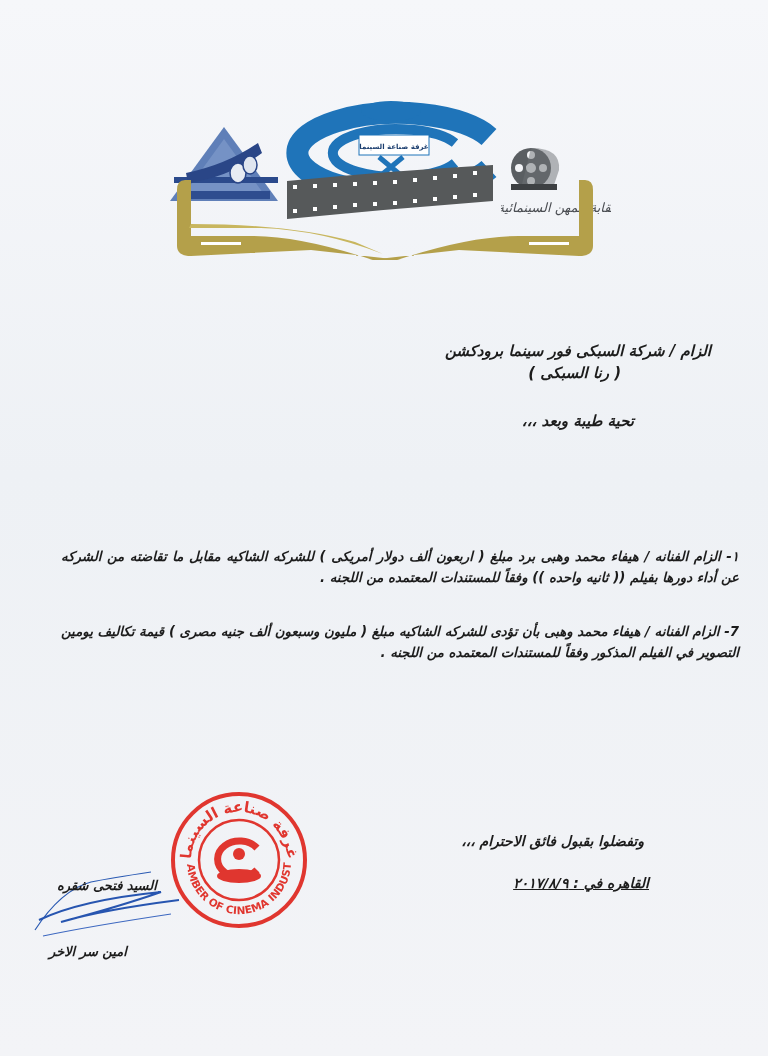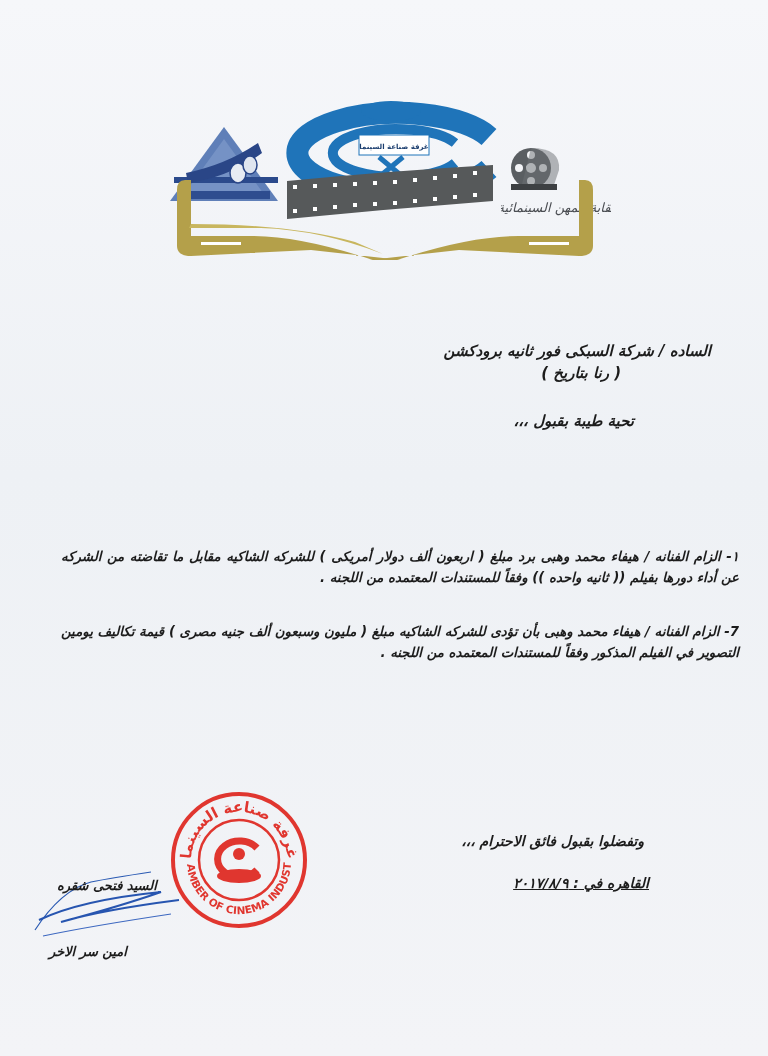--- a/index.html
+++ b/index.html
@@ -97,25 +97,25 @@
     <svg class="logo" style="left:170px;top:180px" width="428" height="80">
       <path d="M14,0 L20,0 L20,56 L80,56 Q130,56 202,80 L230,80 L140,70 L20,76 Q6,76 6,66 L6,10 Q6,0 14,0 Z" fill="#b4a04a"></path>
       <path d="M18,48 L90,48 Q150,50 212,74 L184,62 Q120,44 20,44 Z" fill="#c8b65e"></path>
       <path d="M408,0 L414,0 Q422,0 422,10 L422,66 Q422,76 408,76 L288,70 L198,80 L226,80 Q298,56 348,56 L408,56 Z" fill="#b4a04a"></path>
       <rect x="30" y="62" width="40" height="3" fill="#ffffff"></rect>
       <rect x="358" y="62" width="40" height="3" fill="#ffffff"></rect>
     </svg>
   </div>
 
   <div class="text-block addr">
-    <div>الساده / شركة السبكى فور ثانيه برودكشن</div>
-    <div class="l2">( رنا بتاريخ )</div>
+    <div>الزام / شركة السبكى فور سينما برودكشن</div>
+    <div class="l2">( رنا السبكى )</div>
   </div>
 
-  <div class="text-block greet">تحية طيبة بقبول ،،،</div>
+  <div class="text-block greet">تحية طيبة وبعد ،،،</div>
 
   <div class="text-block para p1">١- الزام الفنانه / هيفاء محمد وهبى برد مبلغ ( اربعون ألف دولار أمريكى ) للشركه الشاكيه مقابل ما تقاضته من الشركه عن أداء دورها بفيلم (( ثانيه واحده )) وفقاً للمستندات المعتمده من اللجنه .</div>
   <div class="text-block para p2">7- الزام الفنانه / هيفاء محمد وهبى بأن تؤدى للشركه الشاكيه مبلغ ( مليون وسبعون ألف جنيه مصرى ) قيمة تكاليف يومين التصوير في الفيلم المذكور وفقاً للمستندات المعتمده من اللجنه .</div>
 
   <div class="text-block closing">وتفضلوا بقبول فائق الاحترام ،،،</div>
   <div class="text-block dateline">القاهره في : ٢٠١٧/٨/٩</div>
 
   <svg class="stamp" viewBox="0 0 140 140">
     <defs>
       <path id="arcTop" d="M22,70 A48,48 0 0,1 118,70"></path>

